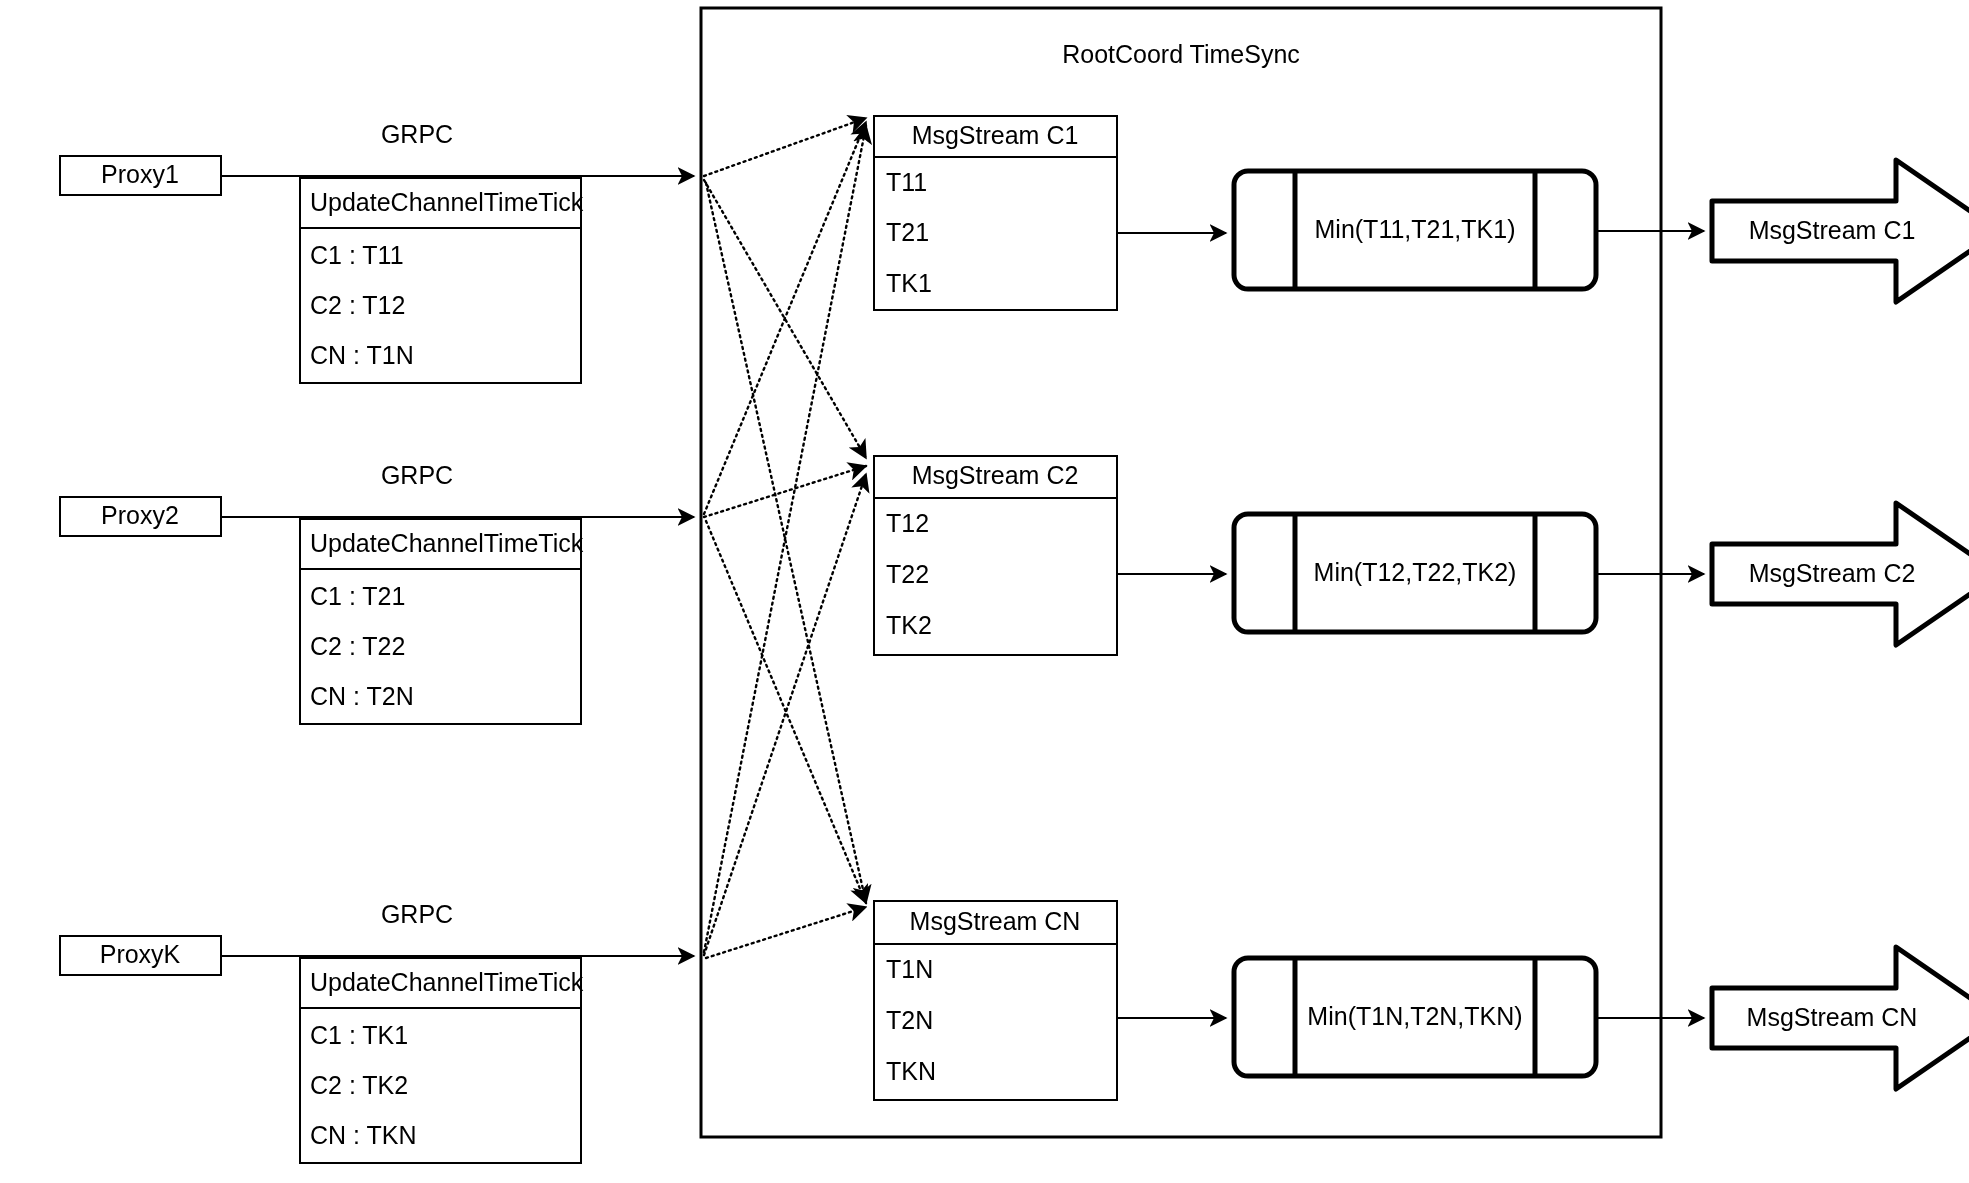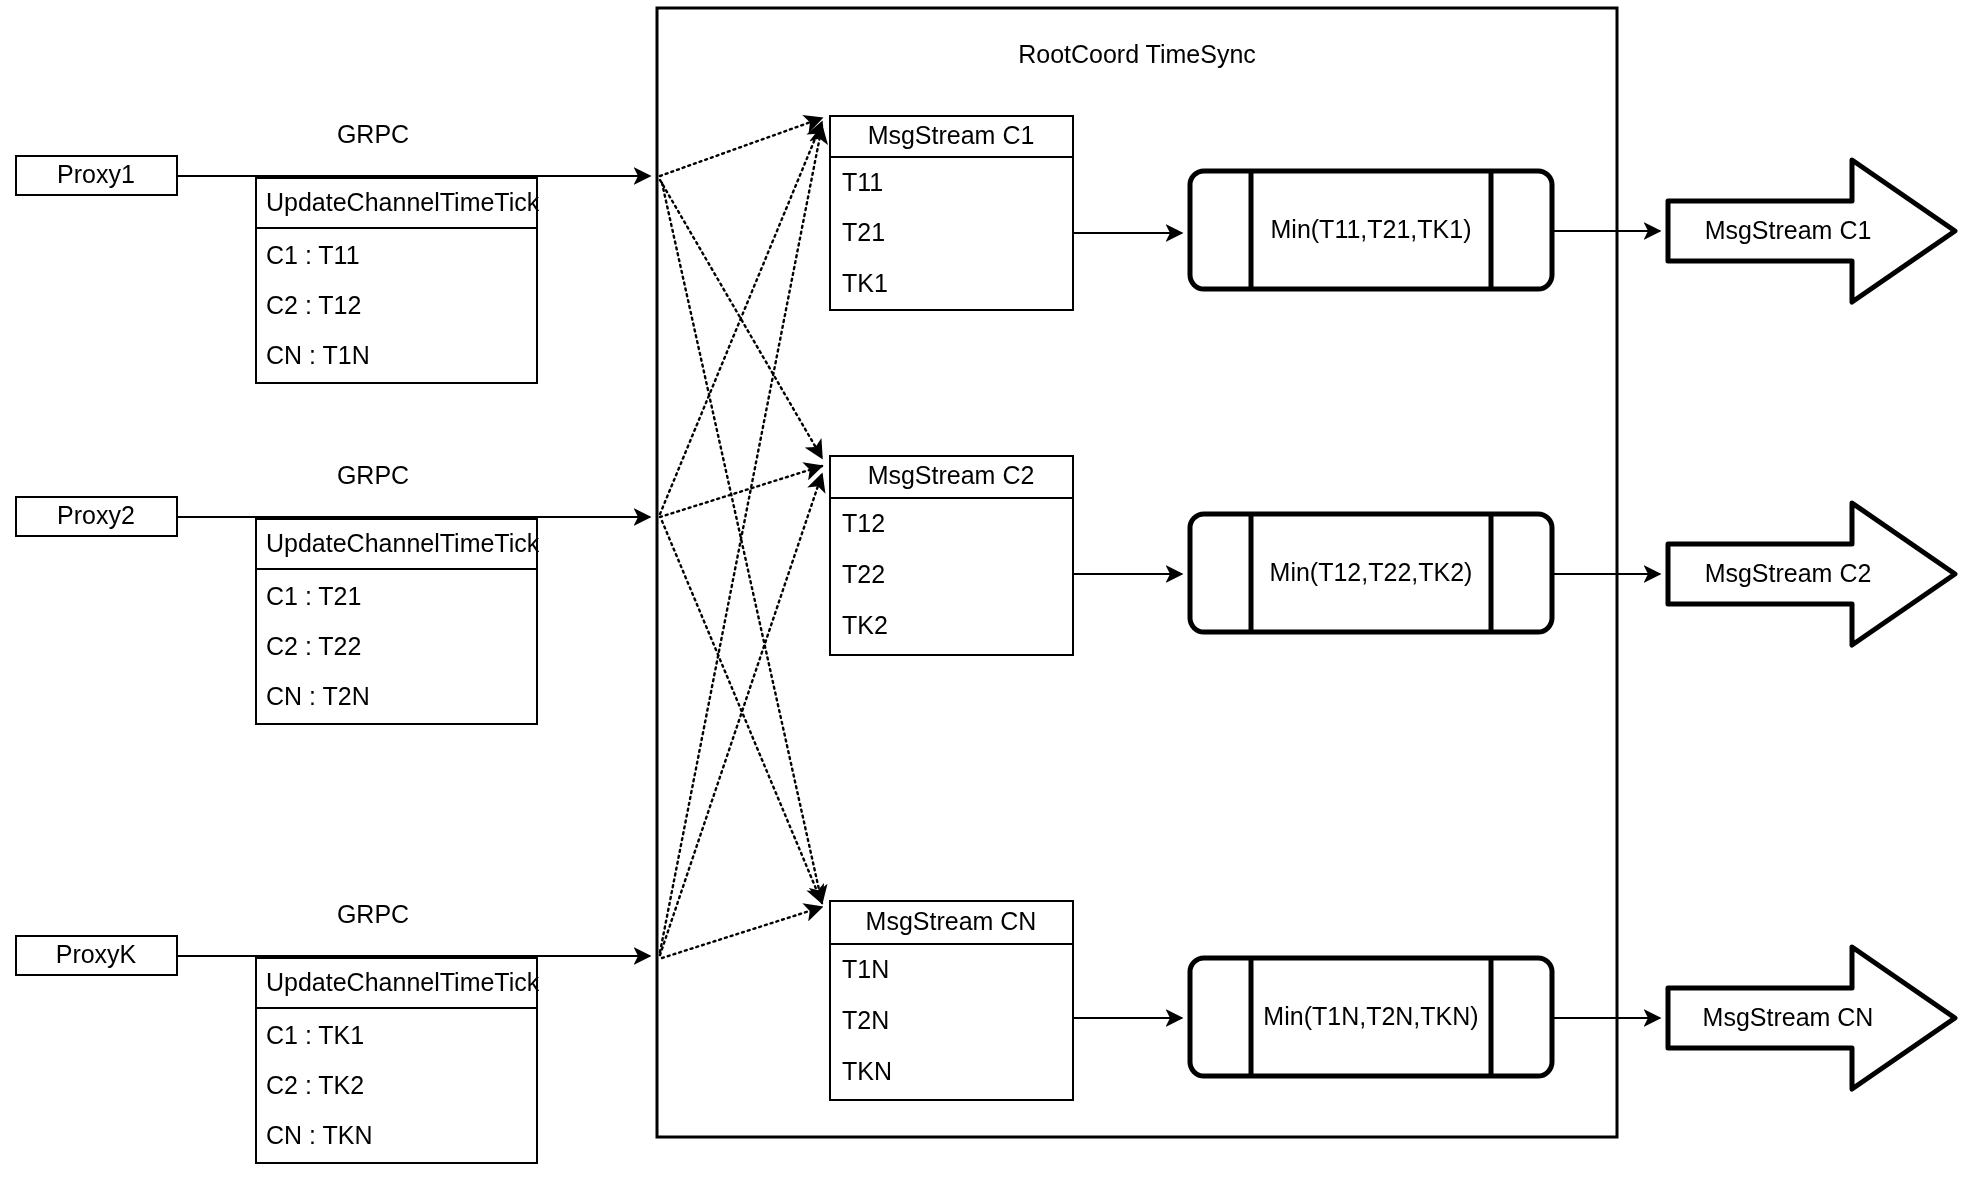--- a/index.html
+++ b/index.html
@@ -10,20 +10,21 @@
   body {
     width: 1969px;
     height: 1183px;
     font-family: "Liberation Sans", sans-serif;
     overflow: hidden;
   }
   #diagram-root {
     position: relative;
     width: 1611px;
     height: 1183px;
+    margin-left: 44px;
   }
   svg#diagram {
     display: block;
     width: 1969px;
     height: 1183px;
   }
   .shape-stroke-thick {
     fill: #ffffff;
     stroke: #000000;
     stroke-width: 5;

